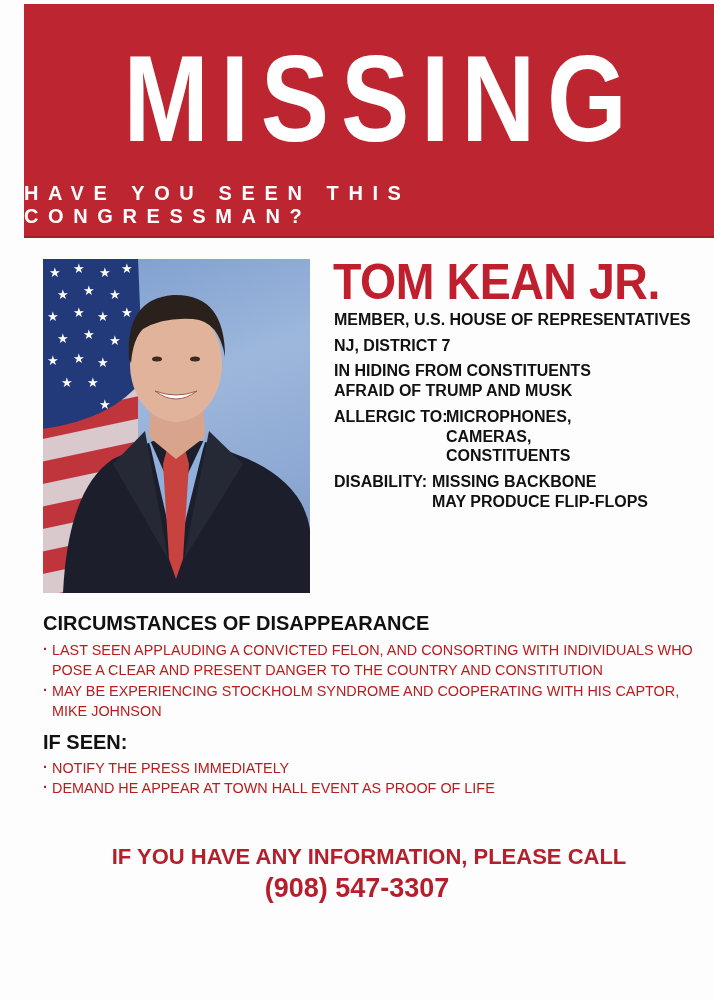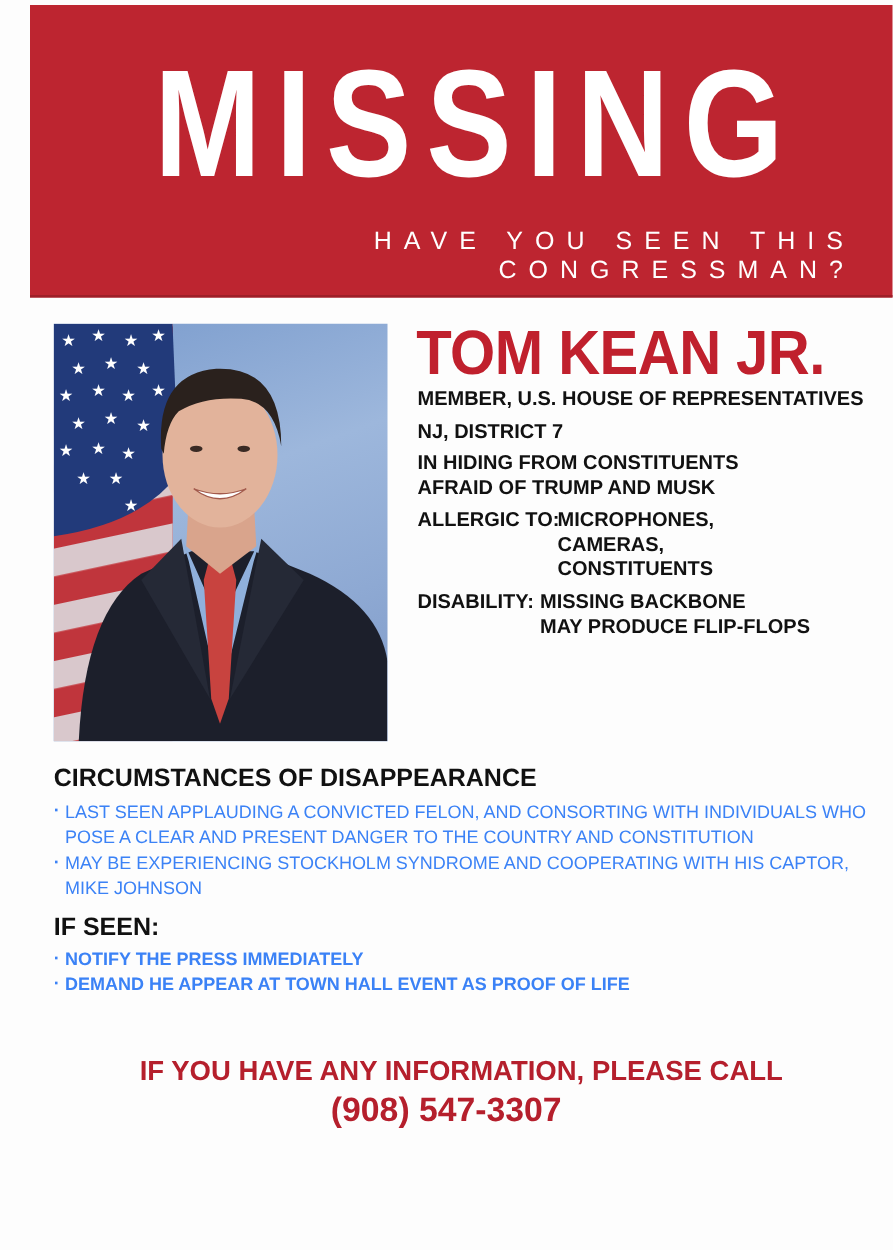--- a/index.html
+++ b/index.html
@@ -11,38 +11,38 @@
     position: absolute; left: 0; top: 4px; width: 714px; height: 232px;
     background: #bd2530; border-bottom: 2px solid #9e1f28; margin-left: 24px;
   }
   .banner-title {
     position: absolute; left: 0; width: 714px; top: 34px; text-align: center;
     color: #ffffff; font-weight: 700; font-size: 122px; line-height: 122px;
     letter-spacing: 14px; transform: scaleX(0.84); transform-origin: center;
     font-family: "Liberation Sans", sans-serif;
   }
   .banner-sub {
-    position: absolute; left: 0; width: 660px; top: 178px; text-align: right;
-    color: #ffffff; font-weight: 400; font-size: 20px; letter-spacing: 9.6px;
+    position: absolute; left: 0; width: 660px; top: 178px; text-align: left;
+    color: #ffffff; font-weight: 700; font-size: 20px; letter-spacing: 9.6px;
   }
   .photo {
     position: absolute; left: 43px; top: 259px; width: 267px; height: 334px; overflow: hidden;
     background: linear-gradient(160deg, #7b9ccd 0%, #9db7dc 40%, #8ea9d3 70%, #7d98c6 100%);
   }
   .name {
     position: absolute; left: 333px; top: 254px; color: #c0202d; font-weight: 700;
     font-size: 50px; line-height: 56px; letter-spacing: -0.5px; white-space: nowrap;
     transform: scaleX(0.93); transform-origin: left;
   }
   .info { position: absolute; left: 334px; color: #111; font-weight: 700; font-size: 16px; line-height: 20px; white-space: nowrap; }
   .section-title { position: absolute; left: 43px; color: #111; font-weight: 700; font-size: 20px; white-space: nowrap; }
-  .bullets { position: absolute; left: 43px; color: #3b82f6; font-size: 14.4px; line-height: 20.3px; }
+  .bullets { position: absolute; left: 43px; color: #b91c1c; font-size: 14.4px; line-height: 20.3px; }
   .bullet { position: relative; padding-left: 9px; white-space: pre-line; }
   .bullet::before { content: "·"; position: absolute; left: 0; top: -1px; font-weight: 700; }
-  .bullets.bold-ish { font-weight: 700; }
+  .bullets.bold-ish { font-weight: 400; }
   .cta { position: absolute; left: 0; width: 714px; text-align: center; color: #b51f2c; font-weight: 700; }
 </style>
 </head>
 <body>
 
 <div class="banner">
   <div class="banner-title">MISSING</div>
   <div class="banner-sub">HAVE YOU SEEN THIS CONGRESSMAN?</div>
 </div>
 

